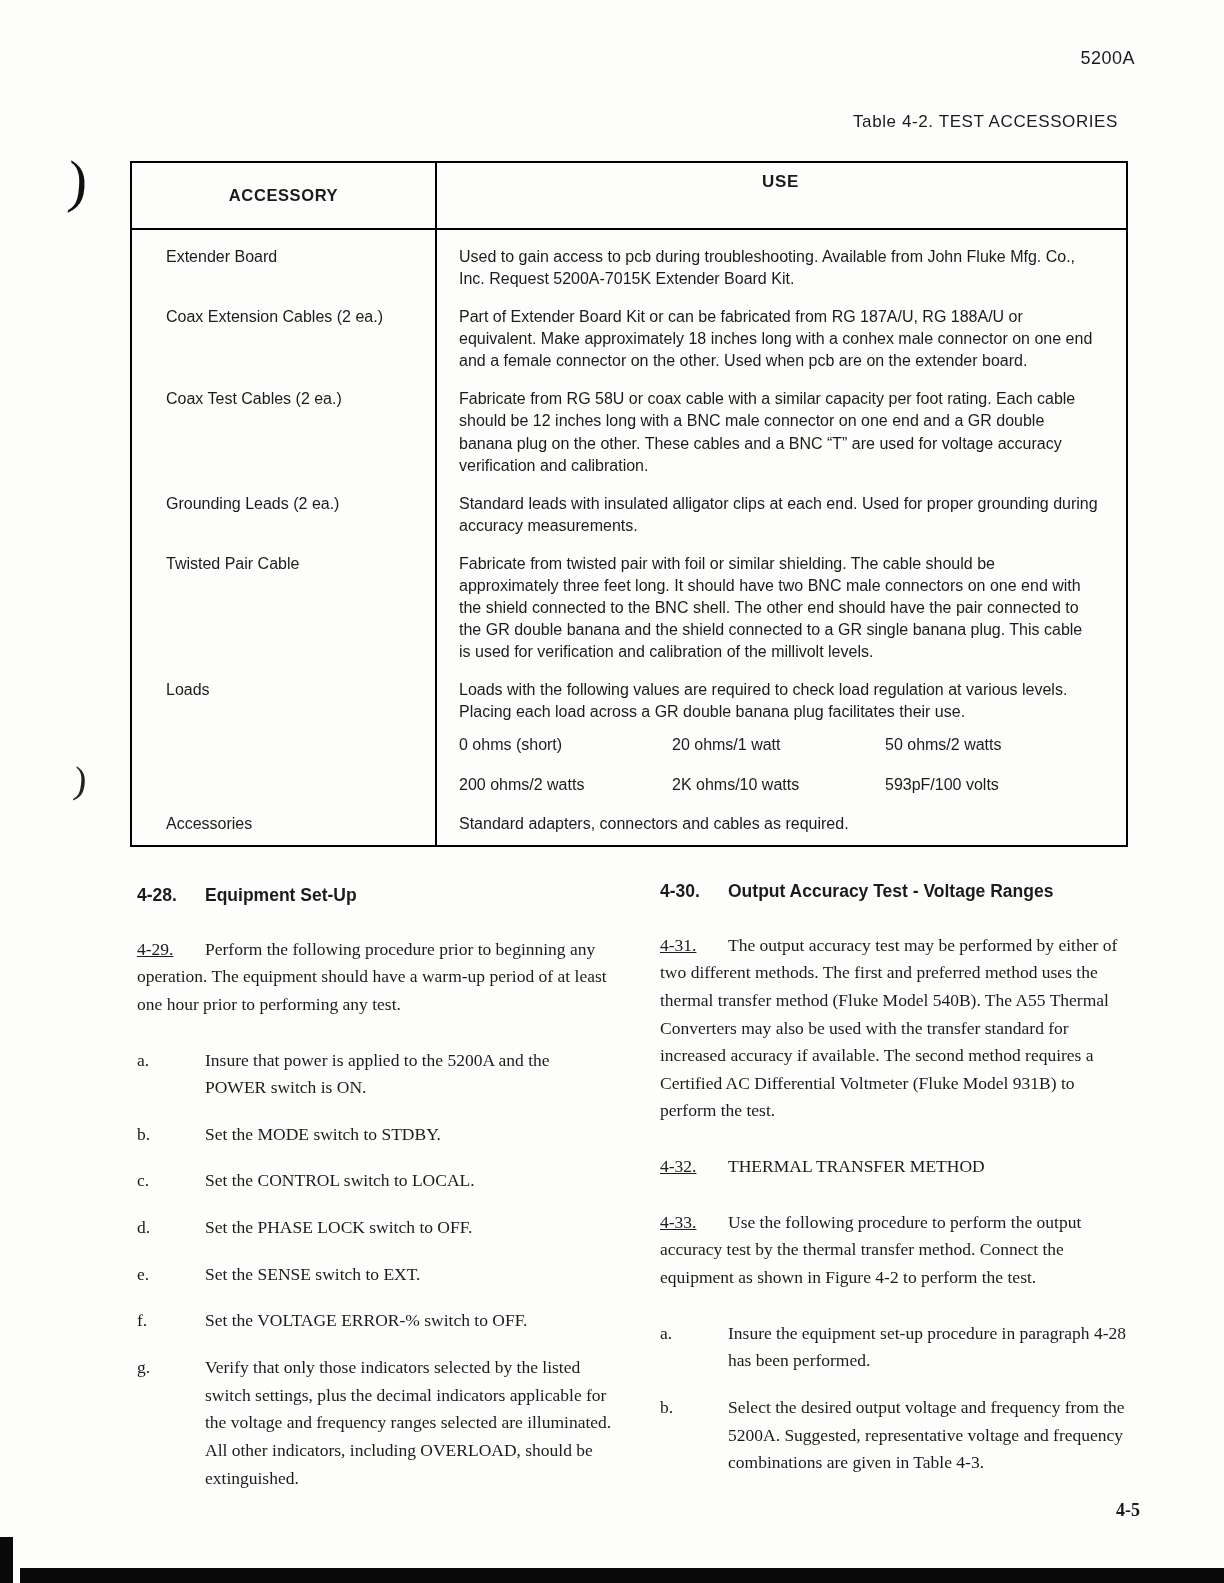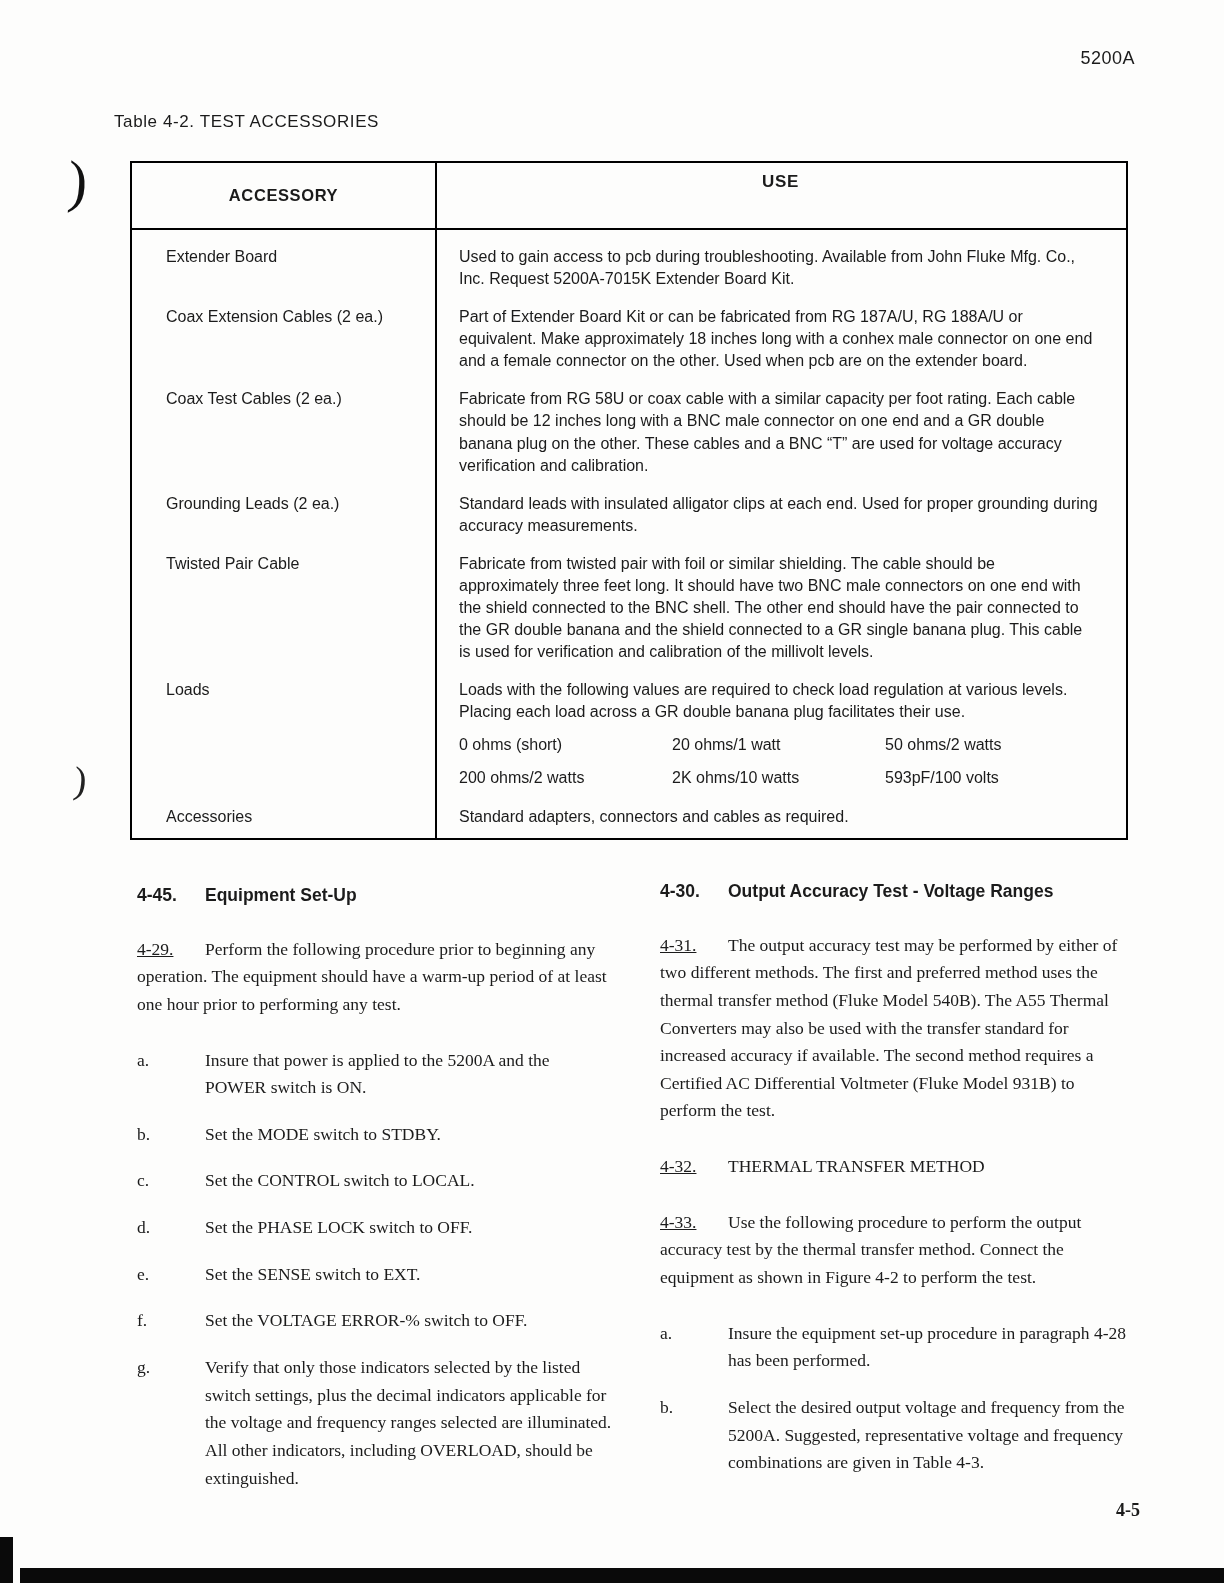--- a/index.html
+++ b/index.html
@@ -39,22 +39,22 @@
     position: absolute; top: 48px; right: 89px;
     font-size: 18px; letter-spacing: 0.5px;
   }
   .page-num {
     position: absolute; top: 1500px; right: 84px;
     font-family: "Liberation Serif", serif;
     font-weight: bold; font-size: 18px;
   }
 
   .table-title {
-    position: absolute; top: 112px; left: 114px; width: 998px;
-    text-align: left; font-size: 17px; letter-spacing: 0.6px;
+    position: absolute; top: 112px; left: 120px; width: 998px;
+    text-align: right; font-size: 17px; letter-spacing: 0.6px;
   }
 
   
   .acc-table {
     position: absolute; left: 130px; top: 161px; width: 998px;
     border: 2.5px solid #000;
     font-size: 16px;
   }
   .v-line {
     position: absolute; top: 0; bottom: 0; left: 303px;
@@ -69,21 +69,21 @@
     flex: 1; text-align: center; padding: 9px 9px;
     font-weight: bold; font-size: 17px; letter-spacing: 0.6px;
   }
   .t-body { padding: 16px 0 10px 0; }
   .t-row { display: flex; margin-bottom: 16px; }
   .t-row:last-child { margin-bottom: 0; }
   .t-acc { width: 303px; flex-shrink: 0; padding: 0 12px 0 34px; line-height: 1.38; }
   .t-use { flex: 1; padding: 0 28px 0 24px; line-height: 1.38; }
   .loads-grid {
     display: grid; grid-template-columns: 1fr 1fr 1fr;
-    margin-top: 11px; row-gap: 11px;
+    margin-top: 11px; row-gap: 18px;
   }
 
   
   .col {
     position: absolute;
     font-family: "Liberation Serif", serif;
     font-size: 17.5px; line-height: 1.58;
   }
   .col-left  { left: 137px; top: 882px; width: 478px; }
   .col-right { left: 660px; top: 878px; width: 472px; }
@@ -168,21 +168,21 @@
       <div class="t-row">
         <div class="t-acc">Accessories</div>
         <div class="t-use">Standard adapters, connectors and cables as required.</div>
       </div>
 
     </div>
   </div>
 
   <div class="col col-left">
     <div class="sec-heading">
-      <span class="num">4-45.</span>
+      <span class="num">4-28.</span>
       <span>Equipment Set-Up</span>
     </div>
 
     <p class="para">
       <span class="pnum">4-29.</span><span>Perform the following procedure prior to beginning any operation.  The equipment should have a warm-up period of at least one hour prior to performing any test.</span>
     </p>
 
     <div class="step">
       <span class="slabel">a.</span>
       <span class="stext">Insure that power is applied to the 5200A and the POWER switch is ON.</span>

